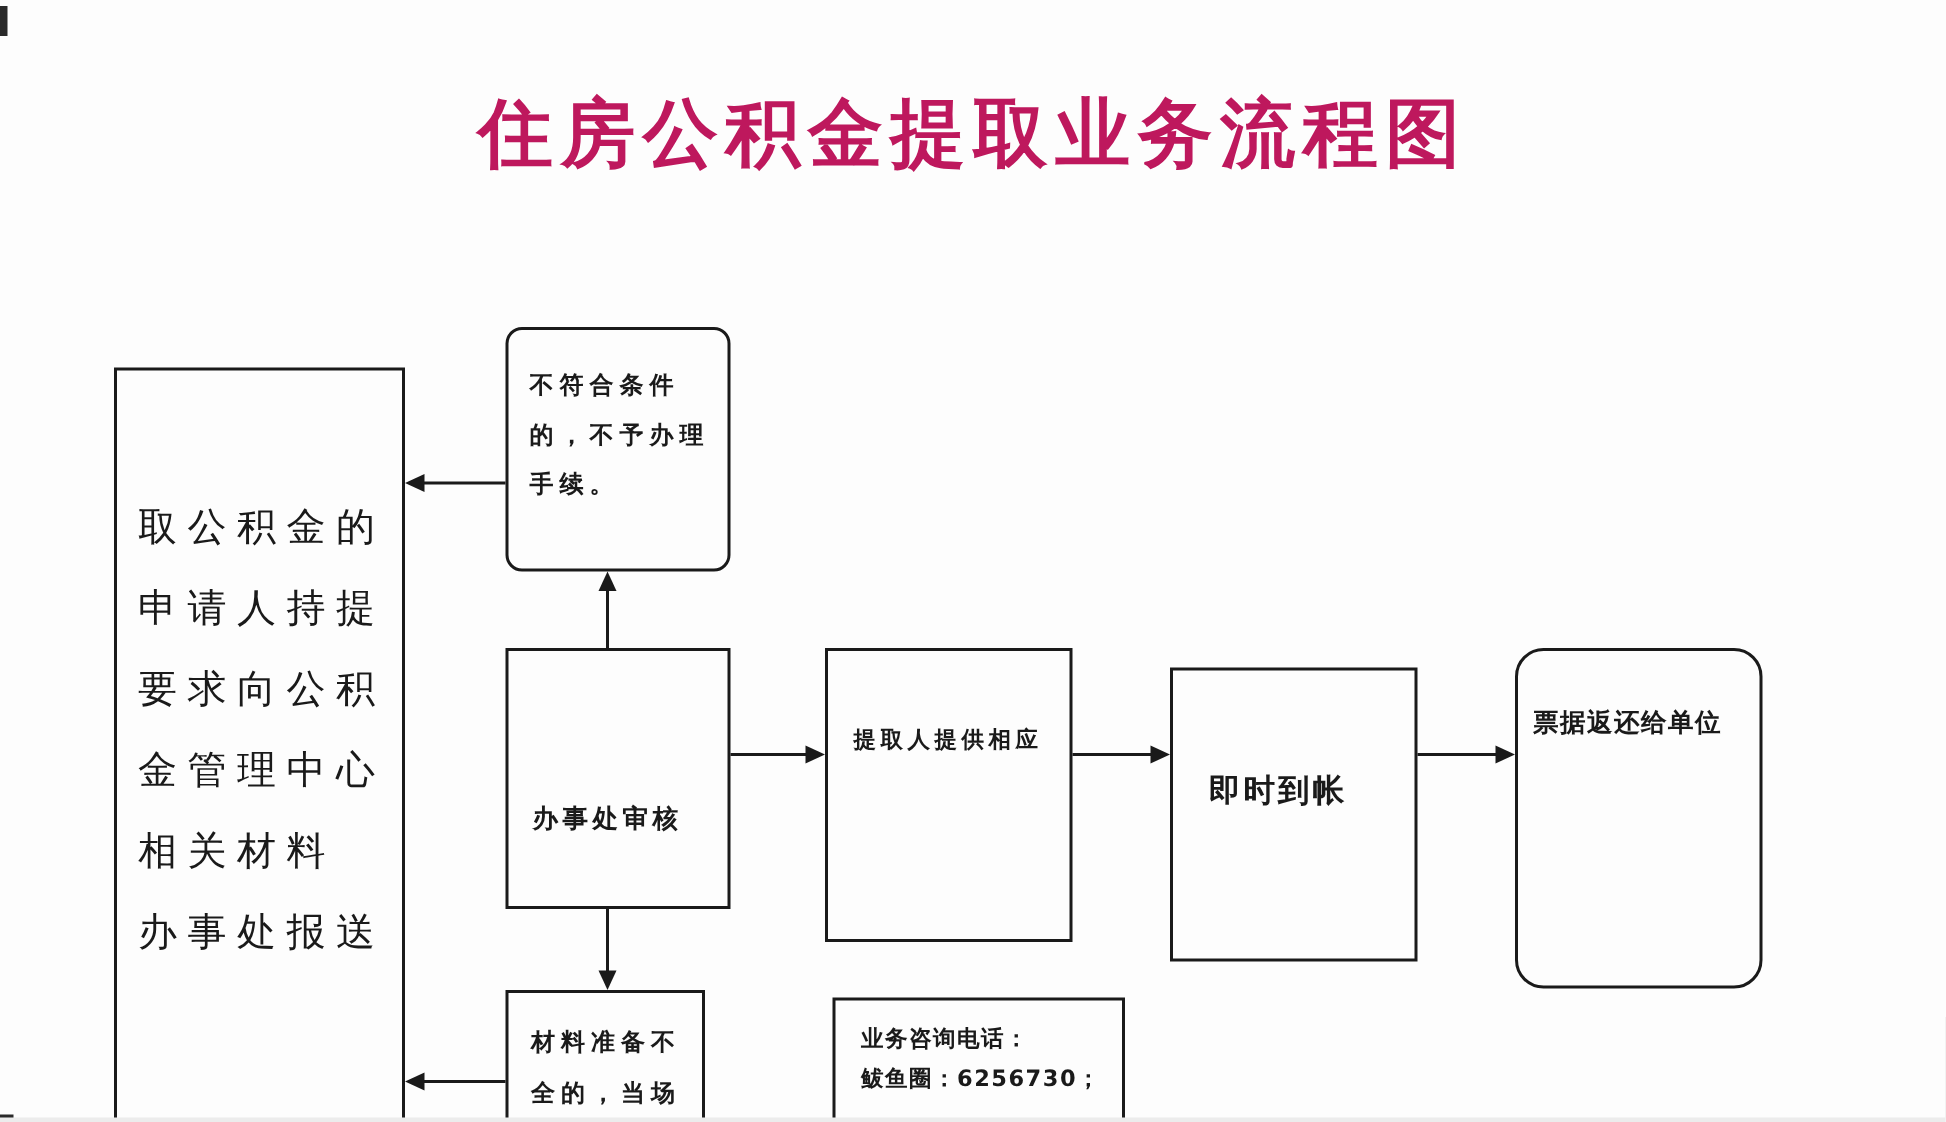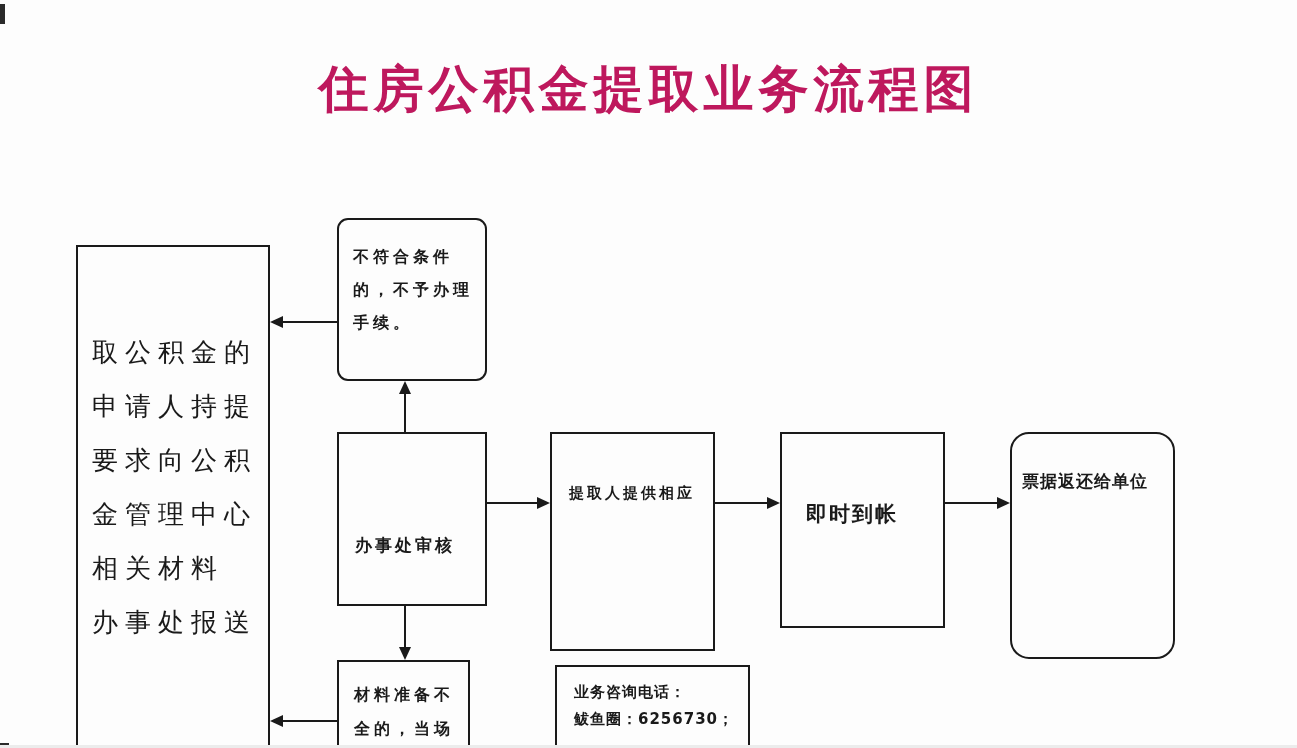--- a/index.html
+++ b/index.html
@@ -27,24 +27,24 @@
   
   .b-applicant{left:76px;top:245px;width:194px;height:520px;
     padding:78px 0 0 14px;font-size:26px;letter-spacing:7px;line-height:54px;font-weight:500;}
   
   .b-reject{left:337px;top:218px;width:150px;height:163px;
     padding:20px 0 0 14px;font-size:16px;font-weight:700;letter-spacing:4px;line-height:33px;border-radius:11px;}
   
   .b-review{left:337px;top:432px;width:150px;height:174px;
     padding:100px 0 0 16px;font-size:17px;font-weight:700;letter-spacing:3px;}
   
-  .b-bankcard{left:550px;top:432px;width:165px;height:219px;
+  .b-bankcard{left:550px;top:432px;width:165px;height:196px;
     padding:44px 0 0 17px;font-size:15px;font-weight:700;letter-spacing:3px;line-height:30px;}
   
-  .b-instant{left:780px;top:432px;width:165px;height:196px;
+  .b-instant{left:780px;top:445px;width:165px;height:196px;
     padding:66px 0 0 24px;font-size:21px;font-weight:700;letter-spacing:2px;}
   
   .b-receipt{left:1010px;top:432px;width:165px;height:227px;
     padding:36px 0 0 10px;font-size:17px;font-weight:700;letter-spacing:1px;border-radius:19px;}
   
   .b-incomplete{left:337px;top:660px;width:133px;height:110px;
     padding:16px 0 0 15px;font-size:16px;font-weight:700;letter-spacing:4px;line-height:34px;}
   
   .b-hotline{left:555px;top:665px;width:195px;height:95px;
     padding:12px 0 0 17px;font-size:15px;font-weight:700;letter-spacing:1px;line-height:27px;}

